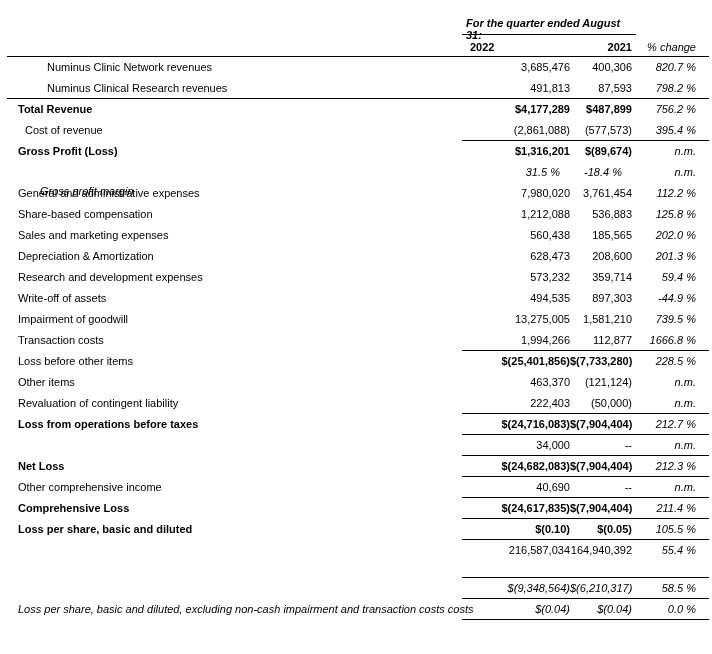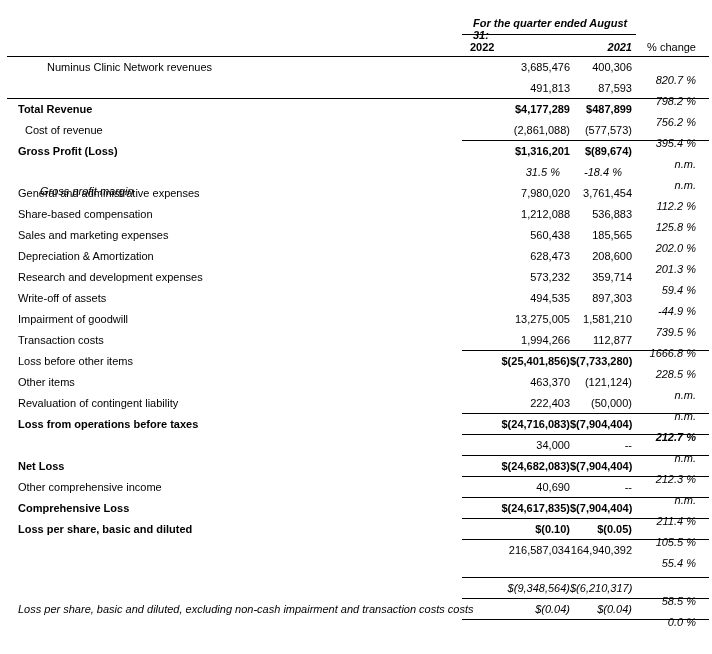--- a/index.html
+++ b/index.html
@@ -2,52 +2,52 @@
 <html><head>
 <meta charset="utf-8">
 <style>
   html, body { margin: 0; padding: 0; background: #ffffff; }
   body {
     width: 712px; height: 654px; position: relative; overflow: hidden;
     font-family: "Liberation Sans", sans-serif; font-size: 11px; color: #000;
   }
   .hdr-period {
     position: absolute; left: 466px; top: 17px; width: 170px;
-    font-style: italic; font-weight: bold; font-size: 11px; margin-left: 7px;
+    font-style: italic; font-weight: bold; font-size: 11px;
   }
   .hdr-period-line {
     position: absolute; left: 462px; top: 34px; width: 174px; height: 0;
     border-top: 1px solid #000;
   }
   .col-hdr {
     position: absolute; top: 41px; font-size: 11px;
   }
   .col-hdr.y2022 { left: 470px; width: 100px; text-align: left; font-weight: bold; }
-  .col-hdr.y2021 { left: 570px; width: 62px; text-align: right; font-weight: bold; font-style: italic; }
-  .col-hdr.chg { left: 640px; width: 56px; text-align: right; }
+  .col-hdr.y2021 { left: 570px; width: 62px; text-align: right; font-weight: bold; }
+  .col-hdr.chg { left: 640px; width: 56px; text-align: right; font-style: italic; }
 
   .tbl { position: absolute; left: 7px; top: 57px; width: 702px; }
   .row {
     position: relative; height: 21px; line-height: 21px;
     box-sizing: border-box;
   }
   .row.line-top::before {
     content: ""; position: absolute; top: -1px; height: 0;
     border-top: 1px solid #000;
   }
   .row.line-top.full::before { left: 0; right: 0; }
   .row.line-top.partial::before { left: 455px; right: 0; }
 
   .lbl { position: absolute; left: 11px; white-space: nowrap; }
   .lbl.ind1 { left: 40px; }
   .lbl.ind2 { left: 18px; }
   .lbl.ind3 { left: 33px; margin-top: 19px; }
   .v22 { position: absolute; left: 463px; width: 100px; text-align: right; }
   .v21 { position: absolute; left: 563px; width: 62px; text-align: right; }
-  .vch { position: absolute; left: 633px; width: 56px; text-align: right; font-style: italic; margin-top: 13px; }
+  .vch { position: absolute; left: 633px; width: 56px; text-align: right; font-style: italic; }
   .bold { font-weight: bold; }
   .ital { font-style: italic; }
   .pm22 { left: 453px; }
   .pm21 { left: 553px; }
 
   .spacer { height: 17px; }
 </style>
 </head>
 <body>
 
@@ -59,20 +59,21 @@
 
 <div class="tbl">
 
   <div class="row line-top full">
     <span class="lbl ind1">Numinus Clinic Network revenues</span>
     <span class="v22">3,685,476</span>
     <span class="v21">400,306</span>
     <span class="vch">820.7 %</span>
   </div>
   <div class="row">
+    <span class="lbl ind1">Numinus Clinical Research revenues</span>
     <span class="v22">491,813</span>
     <span class="v21">87,593</span>
     <span class="vch">798.2 %</span>
   </div>
   <div class="row line-top full bold">
     <span class="lbl">Total Revenue</span>
     <span class="v22">$4,177,289</span>
     <span class="v21">$487,899</span>
     <span class="vch" style="font-weight:normal">756.2 %</span>
   </div>
@@ -157,21 +158,21 @@
   <div class="row">
     <span class="lbl">Revaluation of contingent liability</span>
     <span class="v22">222,403</span>
     <span class="v21">(50,000)</span>
     <span class="vch">n.m.</span>
   </div>
   <div class="row line-top partial bold">
     <span class="lbl">Loss from operations before taxes</span>
     <span class="v22">$(24,716,083)</span>
     <span class="v21">$(7,904,404)</span>
-    <span class="vch" style="font-weight:bold">212.7 %</span>
+    <span class="vch" style="font-weight:normal">212.7 %</span>
   </div>
   <div class="row line-top partial">
     <span class="v22">34,000</span>
     <span class="v21">--</span>
     <span class="vch">n.m.</span>
   </div>
   <div class="row line-top partial bold">
     <span class="lbl">Net Loss</span>
     <span class="v22">$(24,682,083)</span>
     <span class="v21">$(7,904,404)</span>

